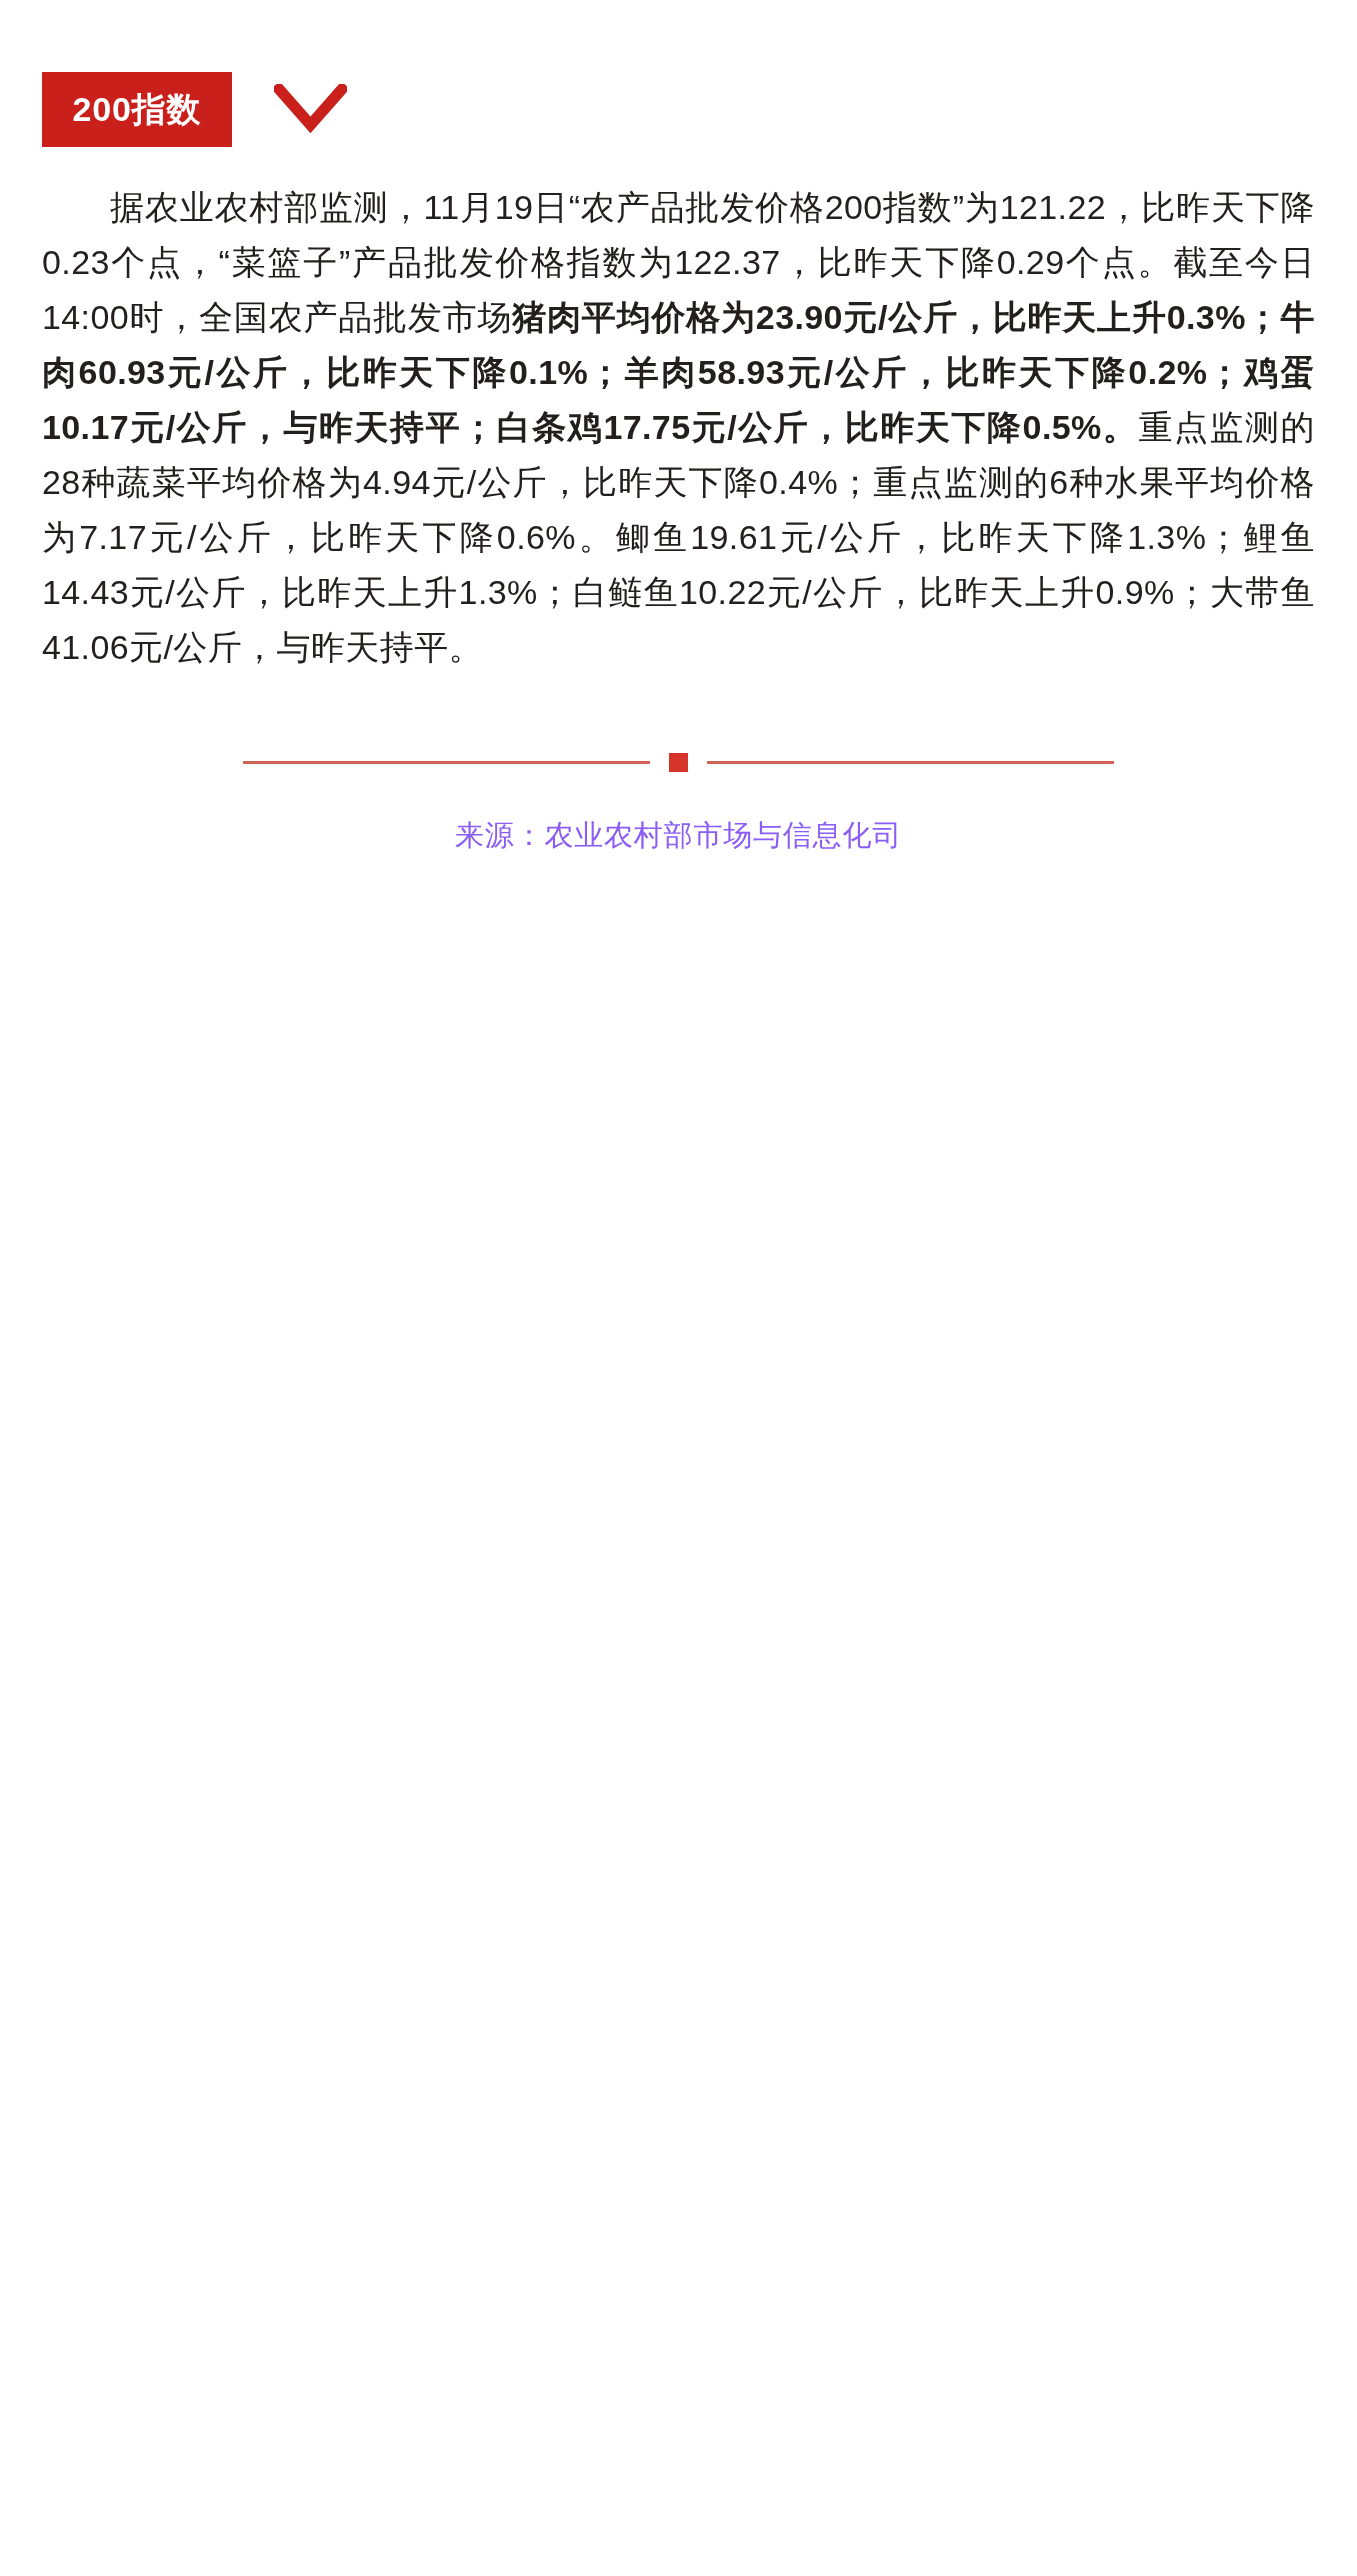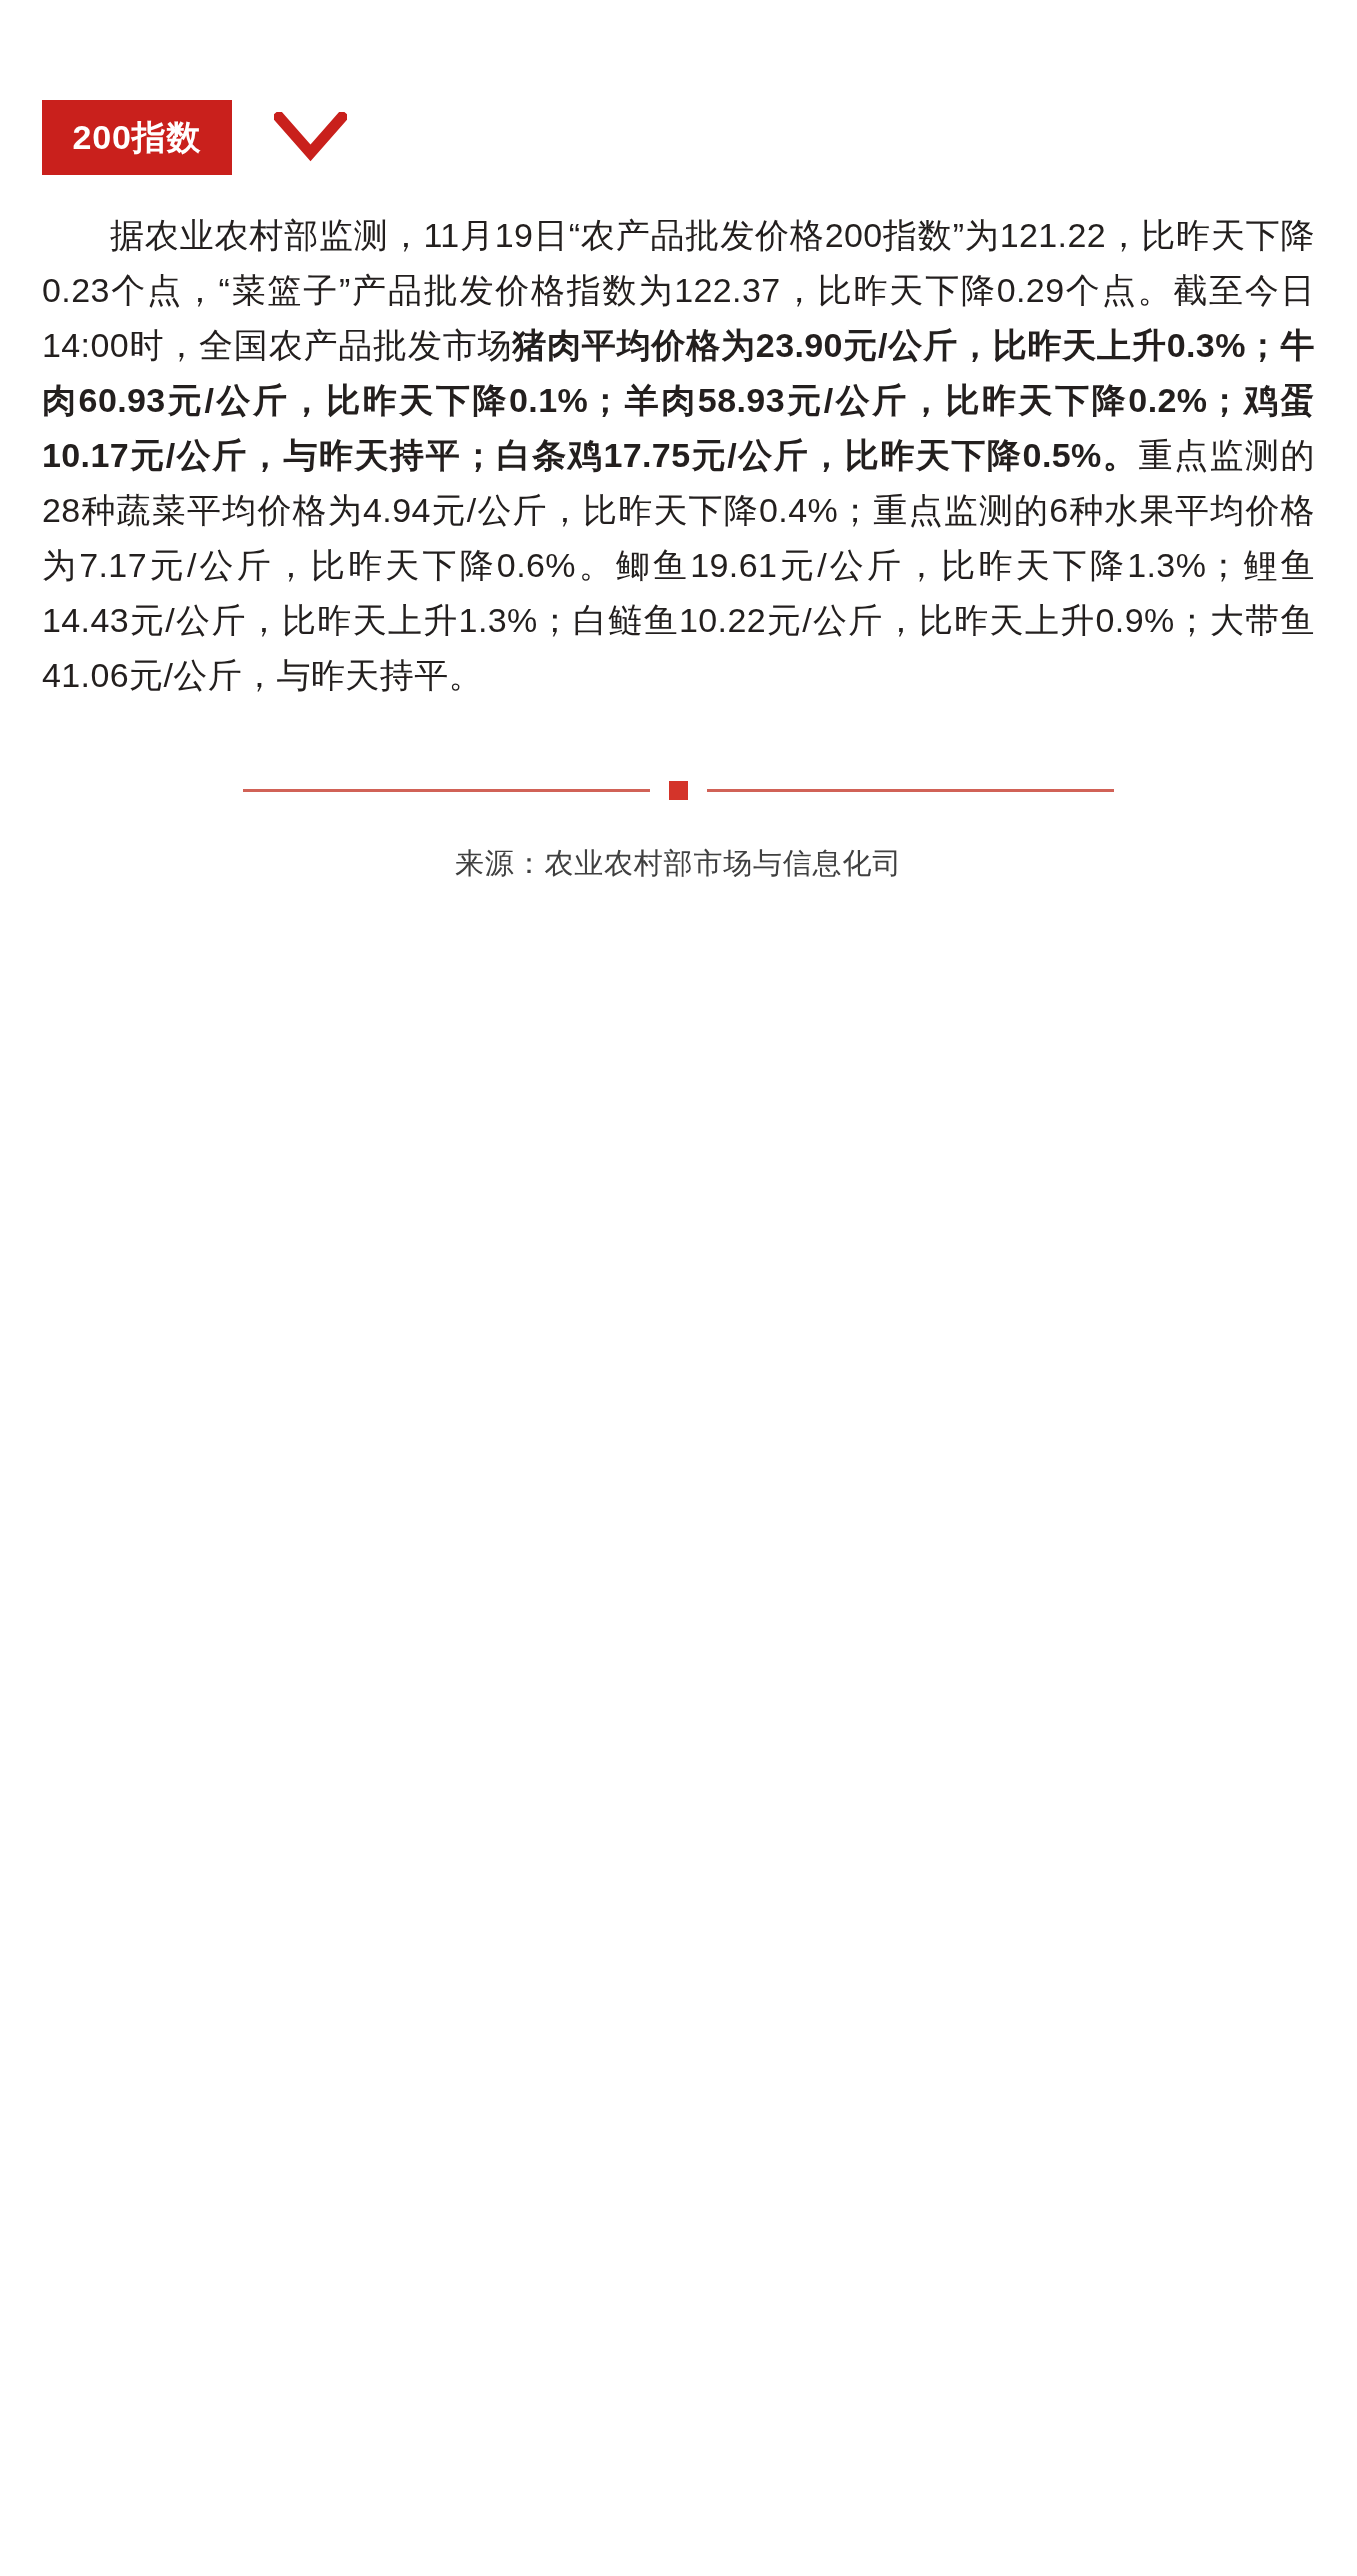--- a/index.html
+++ b/index.html
@@ -20,21 +20,21 @@
     min-height: 2576px;
     box-sizing: border-box;
     padding: 0 42px;
     background: #ffffff;
   }
 
   
   .header {
     display: flex;
     align-items: center;
-    padding-top: 100px;
+    padding-top: 72px;
     padding-left: 0px;
   }
   .badge {
     background: #c9201c;
     color: #ffffff;
     font-size: 34px;
     font-weight: bold;
     letter-spacing: 0.8px;
     line-height: 1;
     padding: 19.5px 30.5px 21px 30.5px;
@@ -86,21 +86,21 @@
   }
   .divider .dot {
     width: 18.7px;
     height: 18.7px;
     background: #d4342a;
   }
   .source {
     margin-top: 44px;
     text-align: center;
     font-size: 29px;
-    color: #404040;
+    color: #8b5cf6;
     letter-spacing: 0.8px;
     padding-bottom: 51px;
     font-family: Liberation Mono, monospace;
   }
 </style>
 </head>
 <body>
 
 <div class="page">
 

